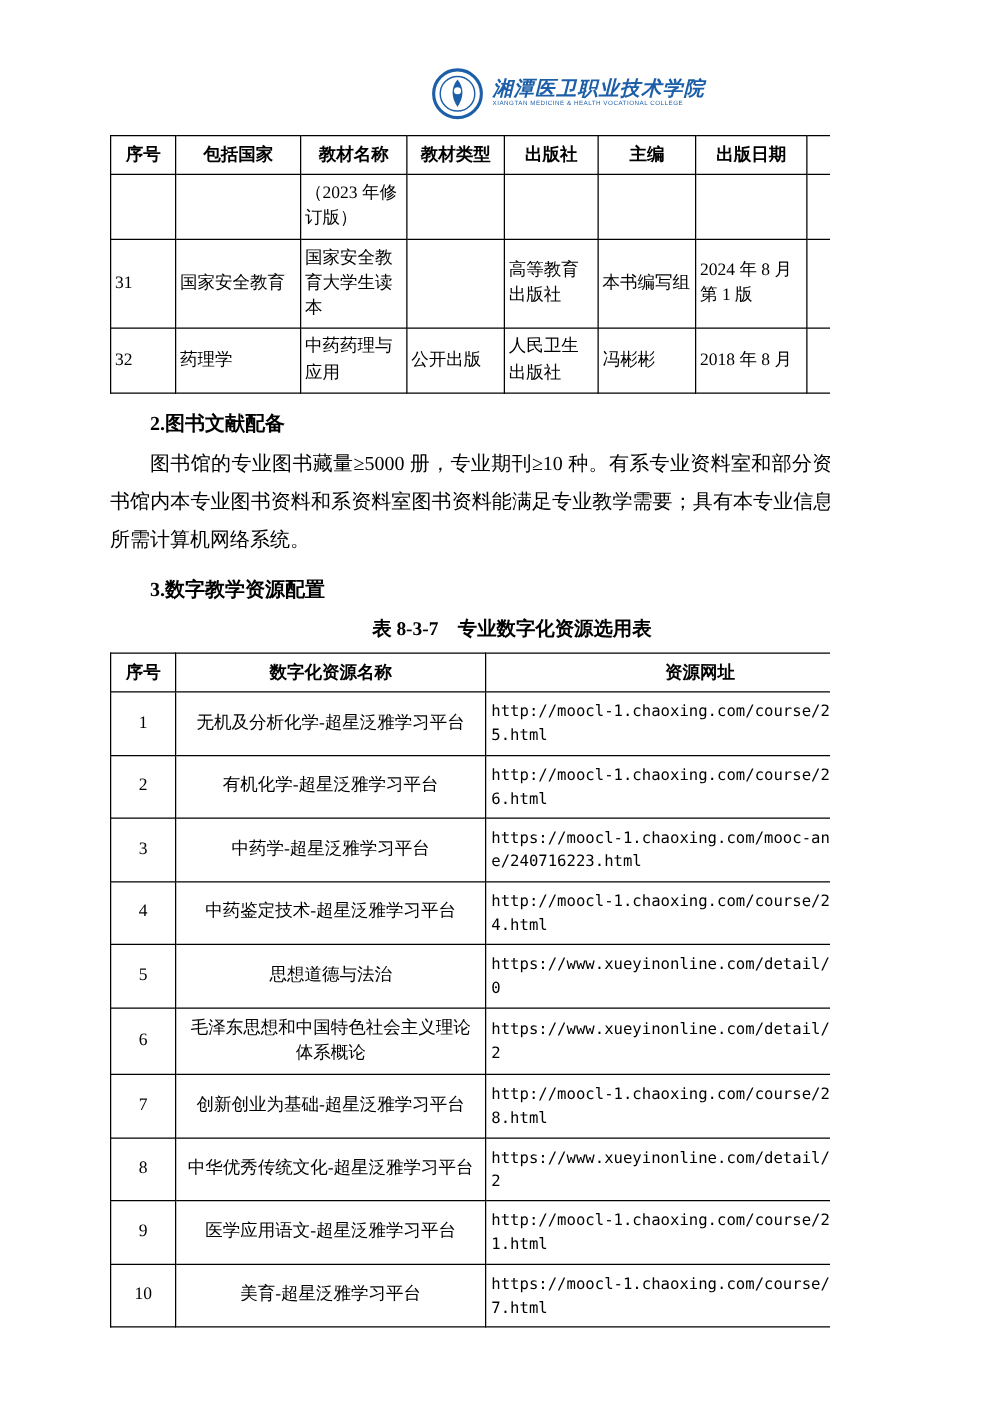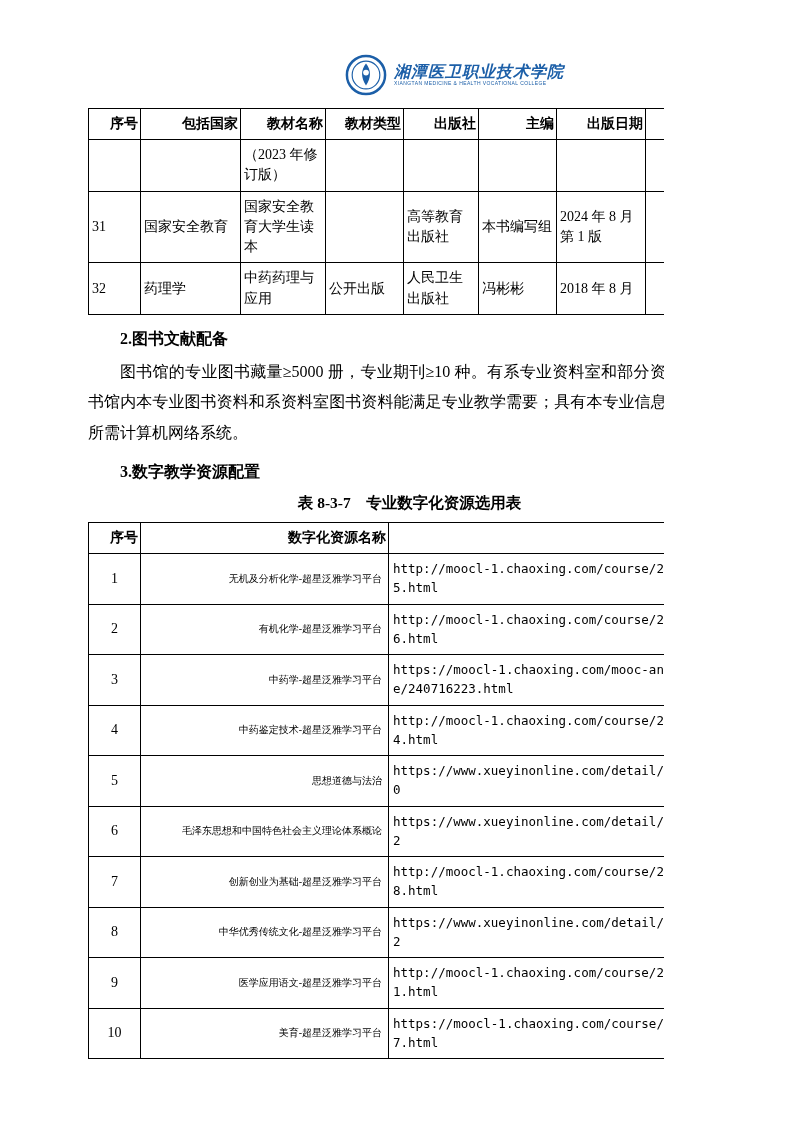--- a/index.html
+++ b/index.html
@@ -27,25 +27,25 @@
   }
   .logo-en {
     font-size:5px; letter-spacing:0.4px; color:var(--accent,#1c5fa8);
     white-space:nowrap; font-family:"Liberation Sans","DejaVu Sans",sans-serif;
   }
   
   .content { position:absolute; left:88px; top:108px; width:643px; }
   
   table { border-collapse:collapse; table-layout:fixed; width:643px; }
   th, td { border:1px solid #000; }
-  th { font-weight:bold; font-size:14px; text-align:right; padding:6px 2px; }
+  th { font-weight:bold; font-size:14px; text-align:center; padding:6px 2px; }
   .tb1 td { font-size:14px; padding:5px 3px; line-height:1.45; word-break:break-all; }
   .tb2 td { line-height:1.45; }
   .tb2 td.col-idx  { font-size:14px; text-align:center; padding:5px 2px; }
-  .tb2 td.col-name { font-size:10px; text-align:right; padding:6px 6px; word-break:break-all; }
+  .tb2 td.col-name { font-size:14px; text-align:center; padding:6px 6px; word-break:break-all; }
   .tb2 td.col-url  {
     font-family:"DejaVu Sans Mono","Liberation Mono",monospace;
     font-size:12.5px; text-align:left; padding:6px 4px;
     word-break:break-all; line-height:1.5;
   }
   
   .note {
     margin-top:9px;
     font-size:15.5px; line-height:1.75;
     text-indent:2em; text-align:justify;

